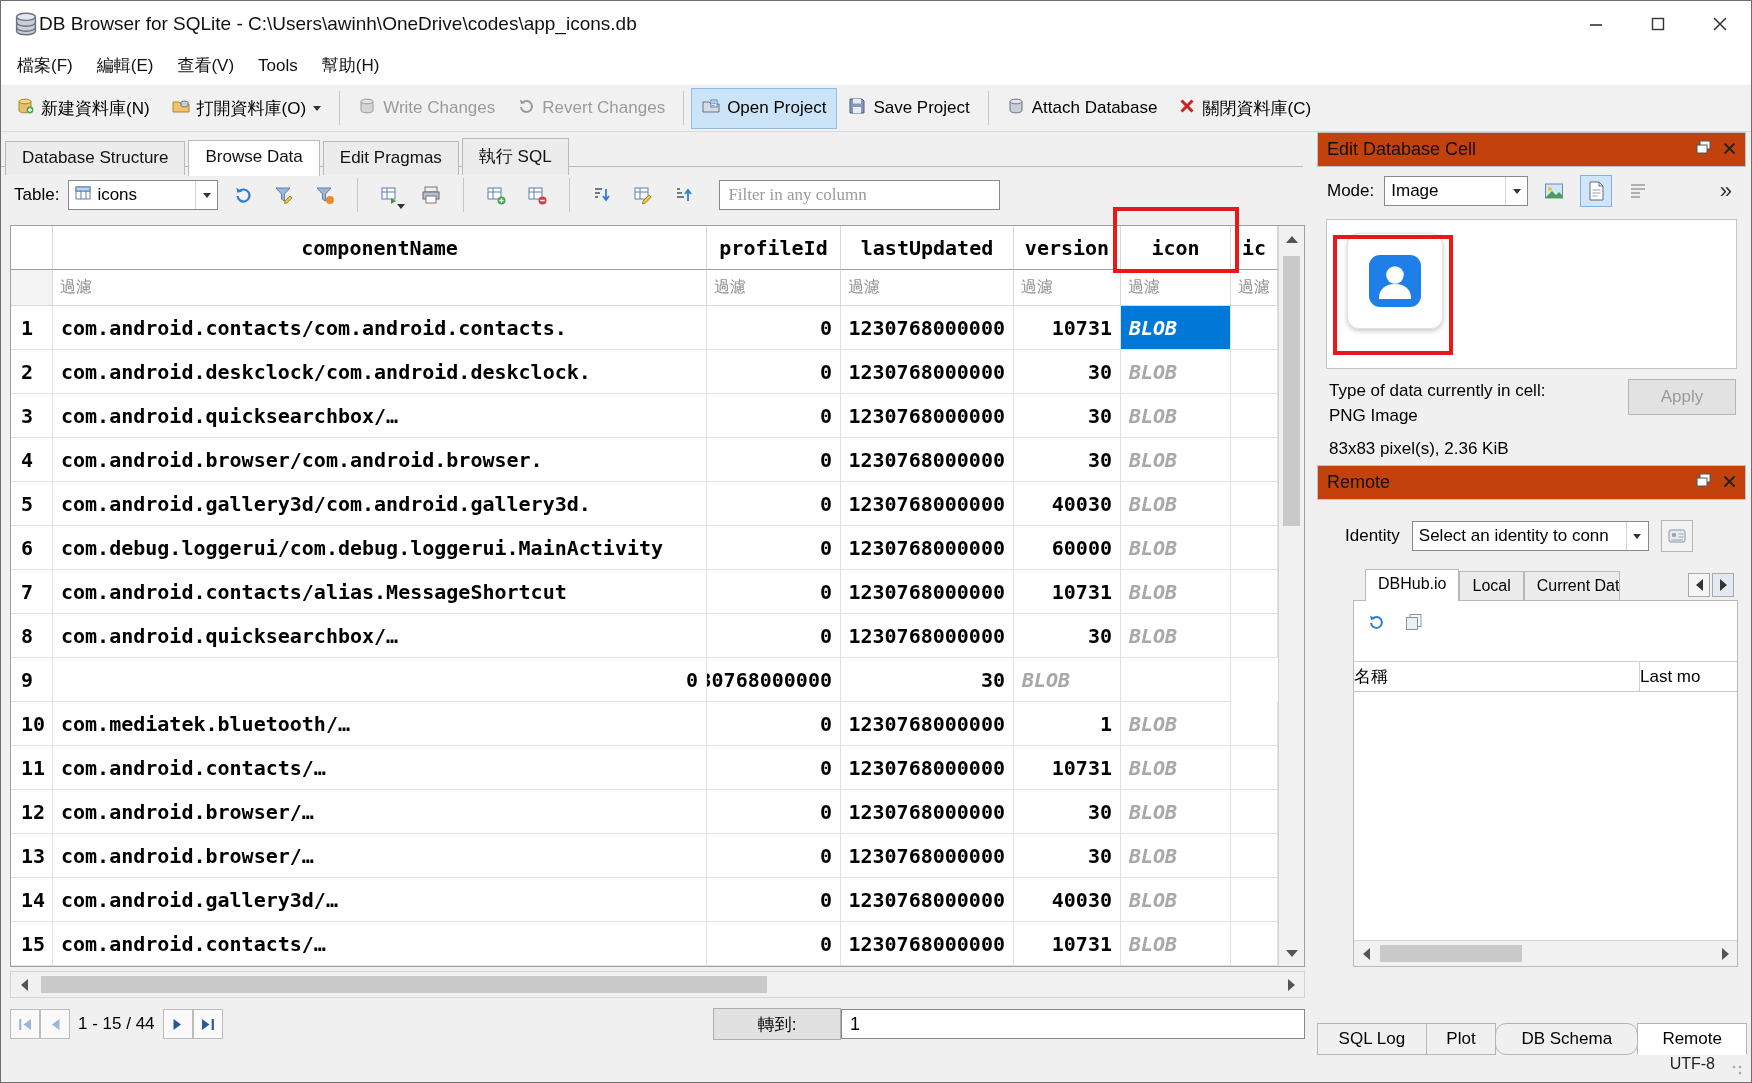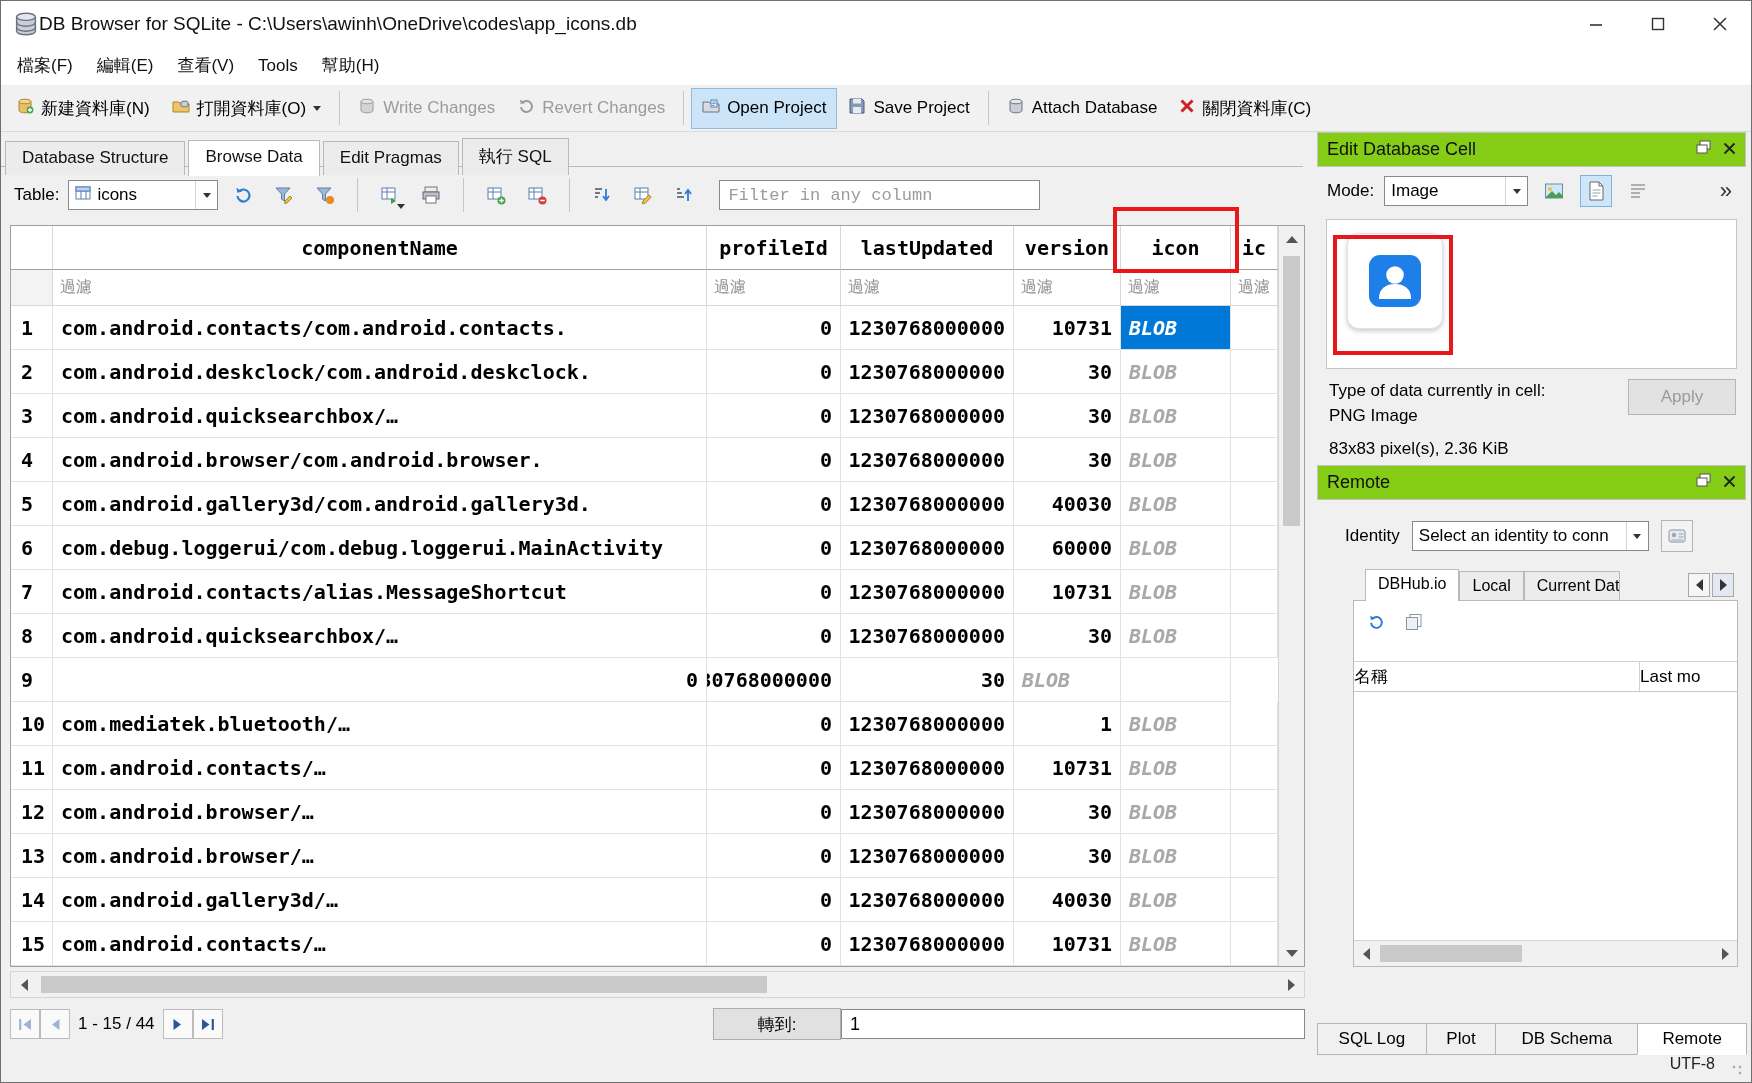--- a/index.html
+++ b/index.html
@@ -29,21 +29,21 @@
   
   .tabs-left { position:absolute; left:0; top:131px; width:1302px; height:35px; display:flex; align-items:flex-end; border-bottom:1px solid #b9b9b9; background:#f0f0f0; padding-left:4px; }
   .tab { font-size:17px; padding:6px 16px 7px 16px; background:#ececec; border:1px solid #b9b9b9; border-bottom:none; margin-right:3px; position:relative; top:9px; color:#111; }
   .tab.active { background:#fff; z-index:2; margin-bottom:-1px; padding-bottom:9px; }
 
   
   .controls { position:absolute; left:0; top:170px; width:1302px; height:48px; display:flex; align-items:center; padding-left:13px; gap:9px; font-size:17px; }
   .combo { height:30px; background:#fff; border:1px solid #898989; display:flex; align-items:center; padding-left:6px; gap:6px; }
   .combo .combo-arrow { margin-left:auto; width:22px; align-self:stretch; display:flex; align-items:center; justify-content:center; border-left:1px solid #d5d5d5; }
   .ibtn { width:32px; height:32px; display:flex; align-items:center; justify-content:center; position:relative; }
-  .filter-input { width:321px; height:30px; border:1px solid #898989; font-size:17px; padding:0 8px; font-family:Liberation Mono, monospace; color:#333; margin-left:10px; }
+  .filter-input { width:281px; height:30px; border:1px solid #898989; font-size:17px; padding:0 8px; font-family:Liberation Serif, serif; color:#333; margin-left:10px; }
   .filter-input::placeholder { color:#9b9b9b; }
 
   
   .grid { position:absolute; left:9px; top:224px; width:1295px; height:742px; background:#fff; border:1px solid #9f9f9f; }
   .grid-inner { position:absolute; left:0; top:0; right:26px; bottom:0; overflow:hidden; }
   .cols { display:grid; grid-template-columns:42px 654px 134px 173px 107px 110px 47px; }
   .hrow { height:44px; }
   .hcell { font-family:"DejaVu Sans Mono",monospace; font-size:20px; font-weight:bold; display:flex; align-items:center; justify-content:center; border-right:1px solid #d8d8d8; border-bottom:1px solid #9f9f9f; overflow:hidden; white-space:nowrap; }
   .frow { height:36px; }
   .fcell { font-size:16px; color:#8f8f8f; display:flex; align-items:center; padding-left:7px; border-right:1px solid #d8d8d8; border-bottom:1px solid #d8d8d8; overflow:hidden; white-space:nowrap; }
@@ -69,21 +69,21 @@
 
   
   .pager { position:absolute; left:9px; top:1006px; width:1295px; height:34px; display:flex; align-items:center; gap:0; font-size:17px; }
   .nav-btn { width:30px; height:30px; border:1px solid #bcbcbc; background:#fafafa; display:flex; align-items:center; justify-content:center; }
   .range-label { margin:0 8px; }
   .goto-btn { margin-left:auto; width:128px; height:32px; background:#e1e1e1; border:1px solid #aeaeae; display:flex; align-items:center; justify-content:center; }
   .goto-input { width:464px; height:30px; border:1px solid #898989; font-size:18px; padding:0 8px; font-family:"Liberation Sans",sans-serif; }
 
   
   .right { position:absolute; left:1316px; top:131px; width:429px; }
-  .panel-hdr { height:35px; background:#84cc16; border:1px solid #c2c2c2; display:flex; align-items:center; padding:0 9px; font-size:18px; color:#111; }
+  .panel-hdr { height:35px; background:#c2410c; border:1px solid #c2c2c2; display:flex; align-items:center; padding:0 9px; font-size:18px; color:#111; }
   .hdr-btns { margin-left:auto; display:flex; gap:12px; align-items:center; }
 
   .mode-row { height:48px; display:flex; align-items:center; gap:10px; padding:0 10px; font-size:17px; }
   .mode-combo { width:144px; }
   .sq-btn { width:32px; height:32px; border:1px solid transparent; display:flex; align-items:center; justify-content:center; }
   .sq-btn.active { background:#cfe5f9; border:1px solid #7fb2df; }
   .chevron-more { margin-left:auto; font-size:22px; color:#333; padding-right:4px; }
 
   .preview { margin:4px 9px 0 9px; height:150px; background:#fff; border:1px solid #c4c4c4; position:relative; }
   .icon-card { position:absolute; left:20px; top:13px; width:96px; height:96px; background:#fff; border:1px solid #e3e3e3; border-radius:12px; box-shadow:0 2px 5px rgba(0,0,0,.22); display:flex; align-items:center; justify-content:center; }
@@ -679,21 +679,21 @@
         <div class="hs-btn" style="right:0;width:24px;">
             <span class="tri-right"></span>
           </div>
       </div>
     </div>
   </div>
 
   <div class="dock-tabs">
     <div class="dtab" style="width:112px;">SQL Log</div>
     <div class="dtab" style="width:72px;">Plot</div>
-    <div class="dtab" style="width:146px;">DB Schema</div>
+    <div class="dtab" style="width:146px;border-radius:11px;">DB Schema</div>
     <div class="dtab active" style="width:112px;">Remote</div>
   </div>
 
   <div class="statusbar">UTF-8</div>
   <div class="grip"></div>
 
   <div class="red-box red1"></div>
   <div class="red-box red2"></div>
 </div>
 

